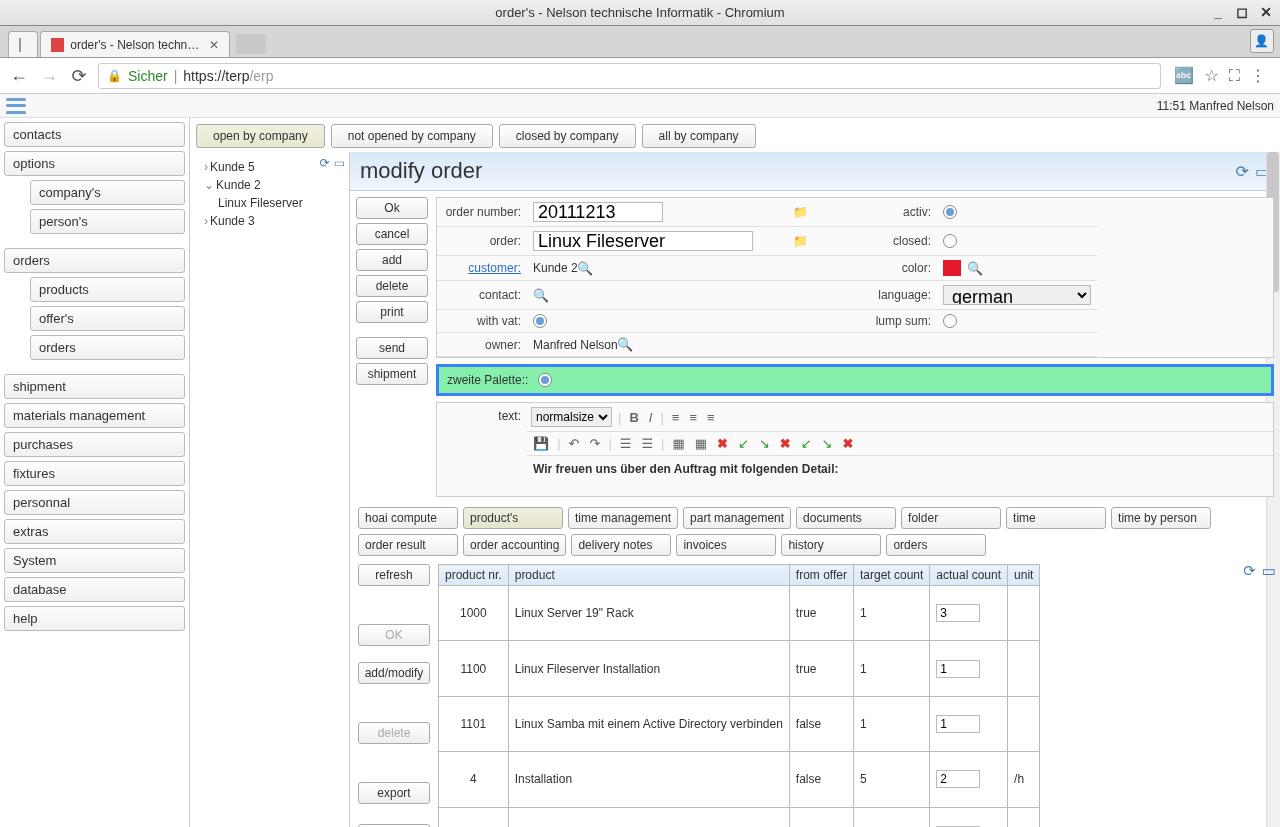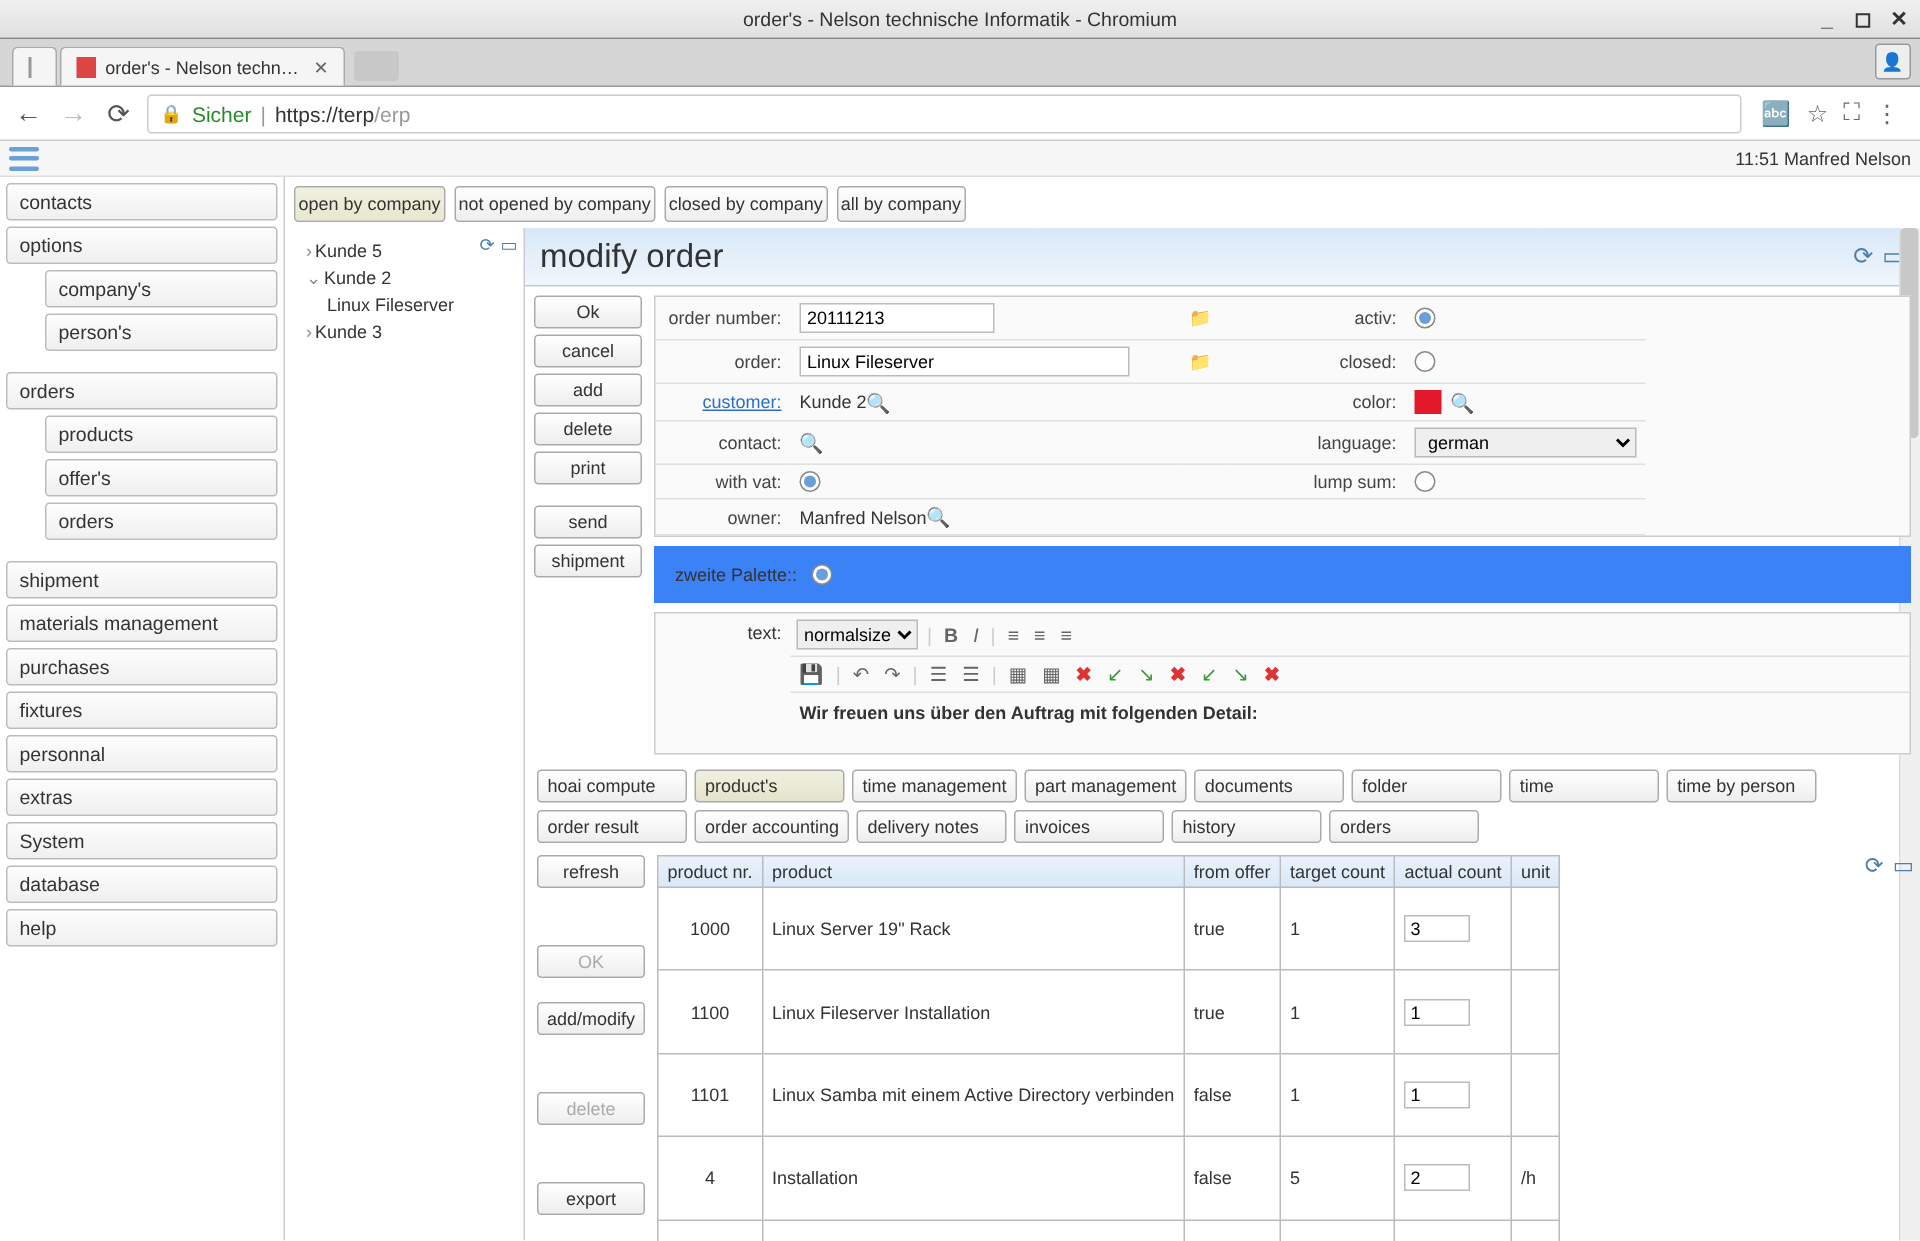--- a/index.html
+++ b/index.html
@@ -28,46 +28,46 @@
 .hamburger{width:20px;height:16px;display:flex;flex-direction:column;justify-content:space-between;cursor:pointer}
 .hamburger span{height:3px;background:#6aa0d8;border-radius:2px}
 .topbar-right{font-size:12px;color:#333}
 .main-layout{display:flex;height:calc(827px - 26px - 32px - 36px - 24px)}
 .sidebar{width:190px;border-right:1px solid #ccc;padding:4px;overflow:auto}
 .sb-item,.sb-sub{border:1px solid #bbb;border-radius:3px;background:linear-gradient(#fdfdfd,#f0f0f0);padding:4px 8px;margin-bottom:4px;cursor:pointer;font-size:13px}
 .sb-sub{margin-left:26px}
 .sb-group-gap{height:10px}
 .content{flex:1;display:flex;flex-direction:column;overflow:hidden}
 .company-tabs{display:flex;gap:6px;padding:6px 6px 4px 6px}
-.ctab{border:1px solid #aaa;background:linear-gradient(#fff,#eee);padding:4px 2px;border-radius:3px;font-size:12px;cursor:pointer}
+.ctab{border:1px solid #aaa;background:linear-gradient(#fff,#eee);padding:4px 16px;border-radius:3px;font-size:12px;cursor:pointer}
 .ctab.active{background:linear-gradient(#f0f0e0,#e8e8d0)}
 .mid-row{display:flex;flex:1;overflow:hidden}
 .tree-pane{width:160px;border-right:1px solid #ccc;padding:6px 4px;position:relative;font-size:12px}
 .tree-node{padding:2px 2px 2px 10px;cursor:pointer}
 .tree-node.child{padding-left:24px}
 .tree-caret{color:#888;margin-right:2px}
 .tree-icons{position:absolute;top:4px;right:4px;display:flex;gap:4px;color:#4a80b0}
 .detail-pane{flex:1;display:flex;flex-direction:column;overflow:auto}
 .detail-header{background:linear-gradient(#d8e8f8,#f0f6fc);font-size:22px;padding:6px 10px;display:flex;align-items:center;justify-content:space-between;border-bottom:1px solid #bcd}
 .detail-header-icons{display:flex;gap:6px;color:#4a80b0;font-size:16px}
 .detail-body{display:flex;padding:6px;gap:8px;position:relative}
 .action-col{width:72px;display:flex;flex-direction:column;gap:4px}
 .abtn{border:1px solid #aaa;background:linear-gradient(#fff,#eee);padding:3px 4px;border-radius:3px;font-size:12px;cursor:pointer;text-align:center}
 .form-area{flex:1;display:flex;flex-direction:column;gap:6px}
 .form-grid{display:grid;grid-template-columns:90px 260px 30px 120px 160px;border:1px solid #ccc;background:#fafafa}
 .form-grid>div{padding:4px 6px;border-bottom:1px solid #e0e0e0;display:flex;align-items:center;font-size:12px}
 .form-grid .lbl{justify-content:flex-end;color:#444}
 .form-grid .lbl.link{color:#2a6fc9;text-decoration:underline;cursor:pointer}
-.form-grid input[type=text],.form-grid select{width:100%;height:20px;border:1px solid #bbb;padding:0 4px;font-size:12px}
+.form-grid input[type=text],.form-grid select{width:100%;height:20px;border:1px solid #bbb;padding:0 4px;font-size:18px}
 .folder-ico{color:#4a80b0;cursor:pointer}
 .search-ico{color:#4a80b0;cursor:pointer;font-size:13px}
 .radio-dot{width:14px;height:14px;border:1px solid #888;border-radius:50%;display:inline-flex;align-items:center;justify-content:center;background:#fff}
 .radio-dot.on::after{content:"";width:8px;height:8px;background:#6aa0d8;border-radius:50%}
 .color-sw{width:18px;height:16px;background:#e3192b;display:inline-block;margin-right:6px}
-.palette-row{border:6px solid #3b82f6;background:#3b82f6;display:flex;align-items:center;padding:6px 8px;gap:10px}
+.palette-row{border:3px solid #3b82f6;background:#86efac;display:flex;align-items:center;padding:6px 8px;gap:10px}
 .text-block{border:1px solid #ccc;background:#fafafa;display:flex}
 .text-lbl{width:90px;text-align:right;padding:6px}
 .editor{flex:1;display:flex;flex-direction:column}
 .toolbar{display:flex;align-items:center;gap:6px;padding:4px;border-bottom:1px solid #ddd;flex-wrap:wrap;font-size:13px;color:#666}
 .toolbar select{height:20px;border:1px solid #bbb;font-size:12px}
 .toolbar .tb{cursor:pointer;padding:0 2px}
 .toolbar .sep{color:#ccc}
 .red-x{color:#d33;font-weight:bold}
 .green-ar{color:#3a9a3a}
 .editor-body{padding:6px;font-size:12px;font-weight:bold;min-height:40px}

